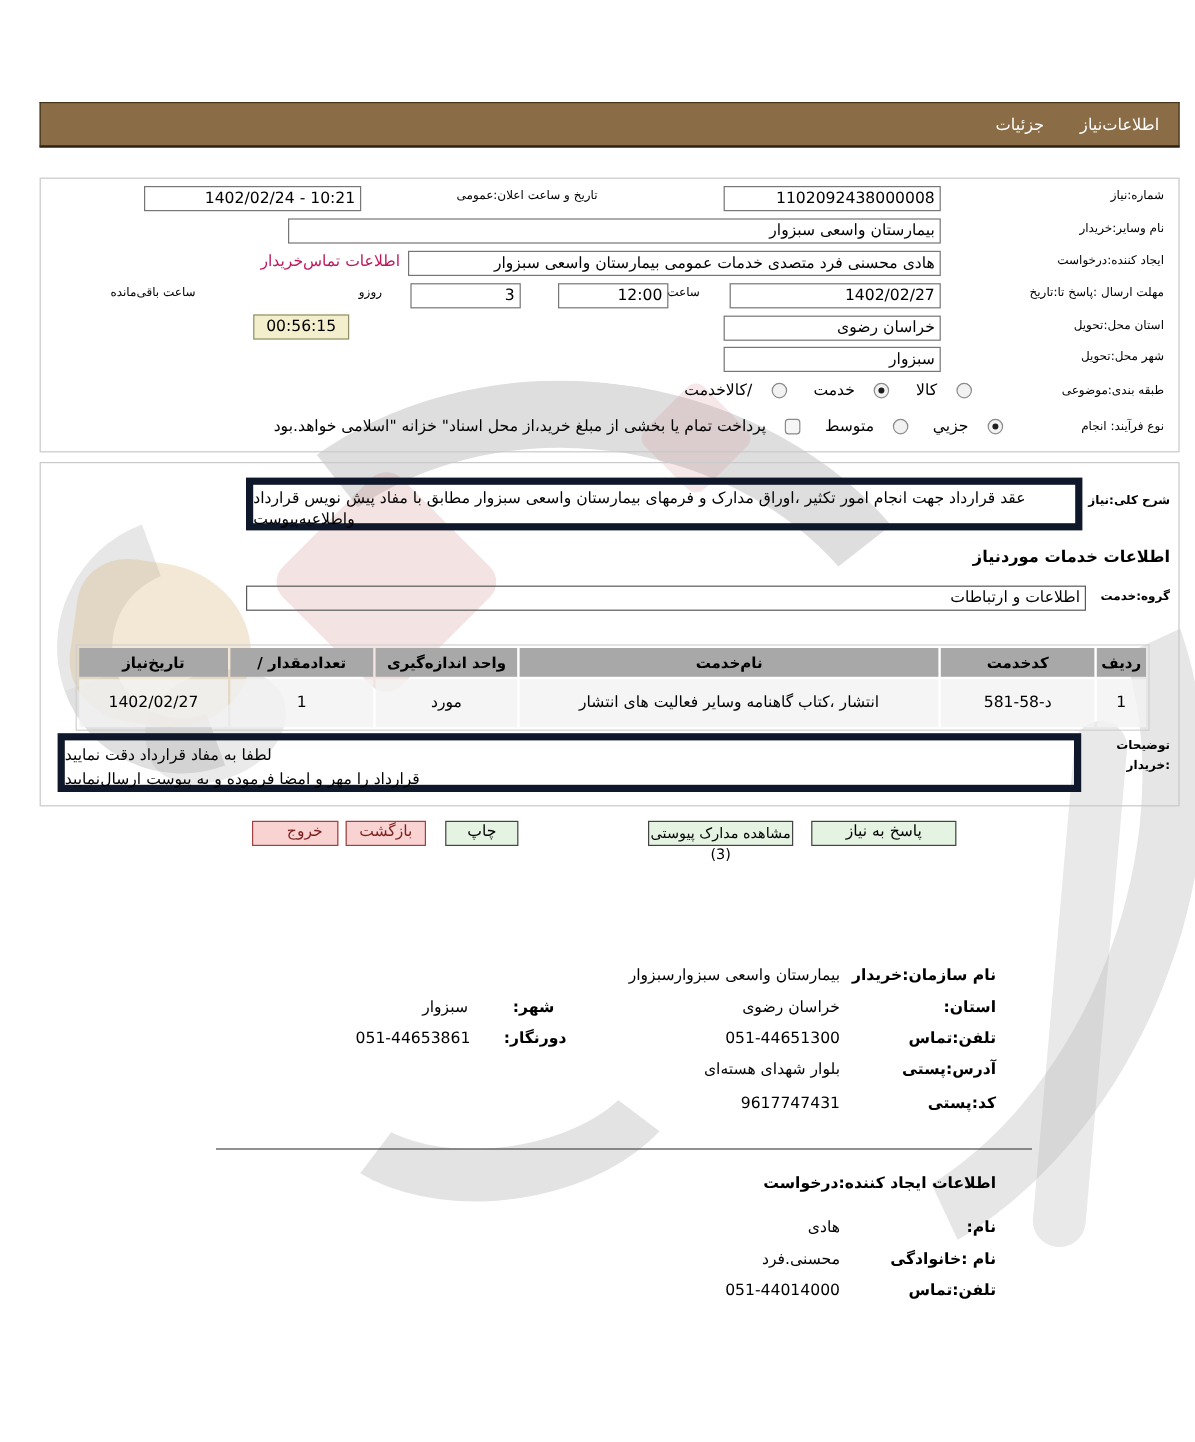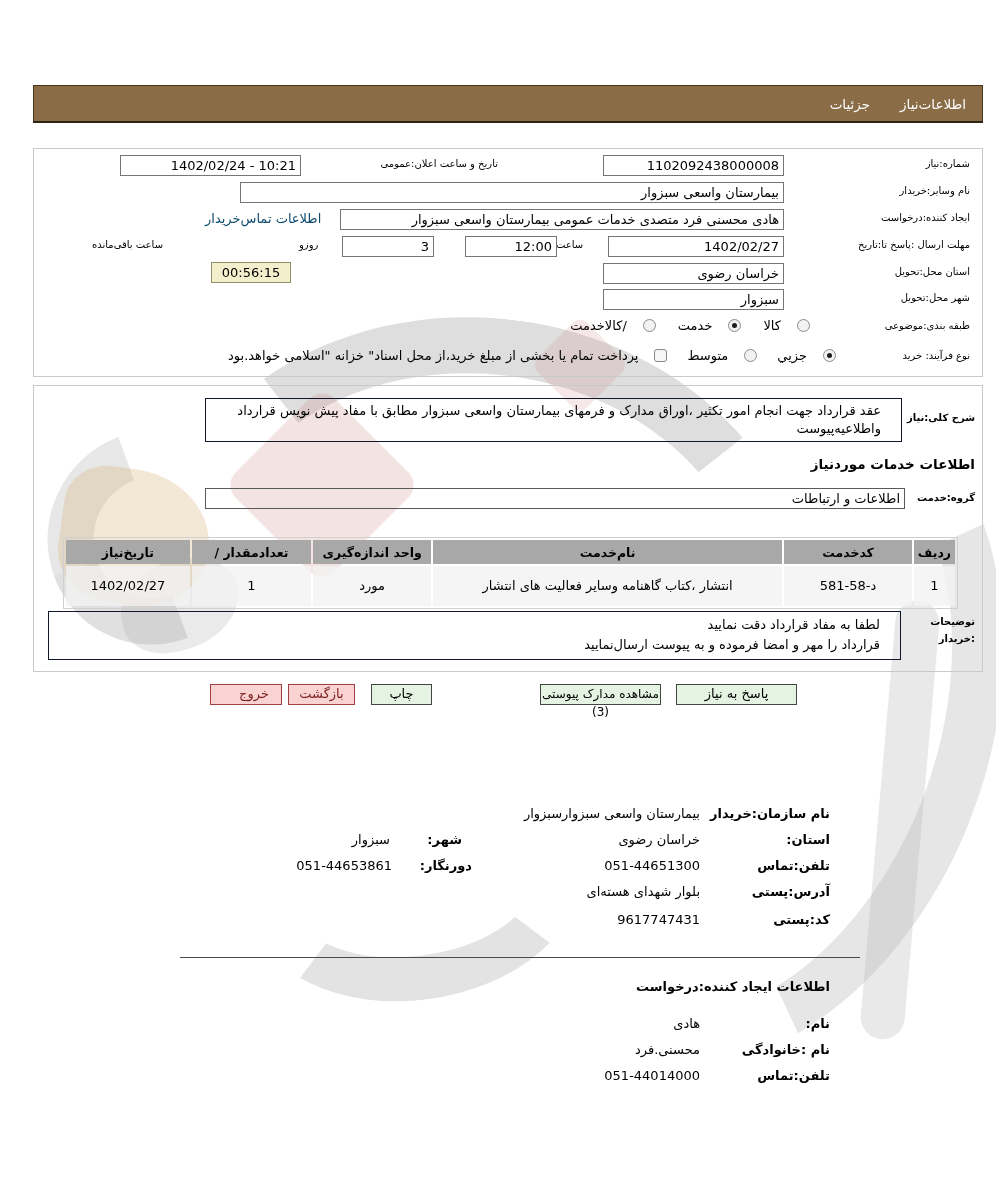--- a/index.html
+++ b/index.html
@@ -28,31 +28,31 @@
 
   
   .panel { position:absolute; border:1px solid #c9c9c9; background:transparent; }
   .panel1 { left:33px; top:148px; width:950px; height:229px; }
   .panel2 { left:33px; top:385px; width:950px; height:287px; }
 
   .lbl { position:absolute; font-size:10px; color:#000; white-space:nowrap; z-index:2; }
   .lbl.b { font-weight:bold; }
   .box { position:absolute; border:1px solid #767676; background:transparent; font-size:13px; color:#000; padding:0 4px; line-height:19px; height:21px; text-align:right; white-space:nowrap; overflow:hidden; z-index:2; }
   .box.cream { background:#F3EECB; border-color:#8f8f6a; text-align:center;margin-top:26px; }
-  .link { position:absolute; font-size:13px; color:#0c4a6e; white-space:nowrap; cursor:pointer; z-index:2; }
+  .link { position:absolute; font-size:13px; color:#be185d; white-space:nowrap; cursor:pointer; z-index:2;margin-left:12px; }
 
   
   .optrow { position:absolute; display:flex; align-items:center; gap:22px; font-size:13px; z-index:2; }
   .opt { display:flex; align-items:center; gap:16px; white-space:nowrap;text-align:right; }
   .radio { width:13px; height:13px; border-radius:50%; border:1px solid #8a8a8a; background:#f2f2f2; position:relative; flex:0 0 auto; }
   .radio.checked::after { content:""; position:absolute; inset:3px; border-radius:50%; background:#1d1d1d; }
   .checkbox { width:13px; height:13px; border:1px solid #8a8a8a; border-radius:3px; background:#f6f6f6; flex:0 0 auto; }
 
   
-  .bigbox { position:absolute; border:1px solid #0f172a; background:transparent; font-size:13px; line-height:18px; padding:3px 20px; text-align:right; z-index:2; }
+  .bigbox { position:absolute; border:6px solid #0f172a; background:transparent; font-size:13px; line-height:18px; padding:3px 0; text-align:left; z-index:2; }
 
   
   .tbl-wrap { position:absolute; left:63px; top:537px; width:895px; border:1px solid #d0d0d0; z-index:2; }
   table.svc { width:100%; border-collapse:separate; border-spacing:2px 2px; }
   table.svc th { background:#A8A8A8; color:#000; font-weight:bold; font-size:12.5px; height:24px; text-align:center; padding:0 4px; }
   table.svc td { background:rgba(243,243,243,.8); font-size:13px; height:40px; text-align:center; vertical-align:middle; padding:0 6px; line-height:16px; }
 
   
   .btn { position:absolute; top:684px; height:21px; border:1px solid #444; font-size:13px; line-height:18px; text-align:center; cursor:pointer; z-index:2; }
   .btn.green { background:#E4F3E2; color:#000; }
@@ -124,21 +124,21 @@
     <span class="opt">
       <span class="radio checked"></span>
       <span>خدمت</span>
     </span>
     <span class="opt">
       <span class="radio"></span>
       <span>/کالاخدمت</span>
     </span>
   </div>
 
-  <span class="lbl" style="right:26px; top:350px;">نوع فرآیند: خرید</span>
+  <span class="lbl" style="right:26px; top:350px;">نوع فرآیند: انجام</span>
   <div class="optrow" style="right:160px; top:348px; gap:20px;">
     <span class="opt">
       <span class="radio checked"></span>
       <span>جزیي</span>
     </span>
     <span class="opt">
       <span class="radio"></span>
       <span>متوسط</span>
     </span>
     <span class="opt">

